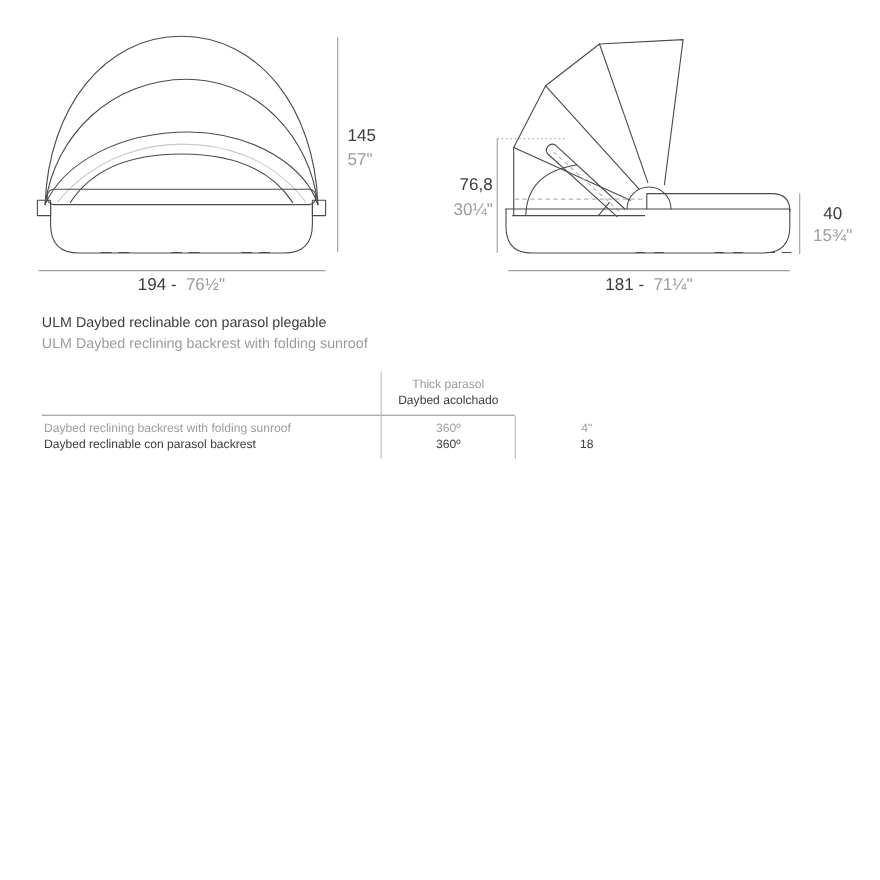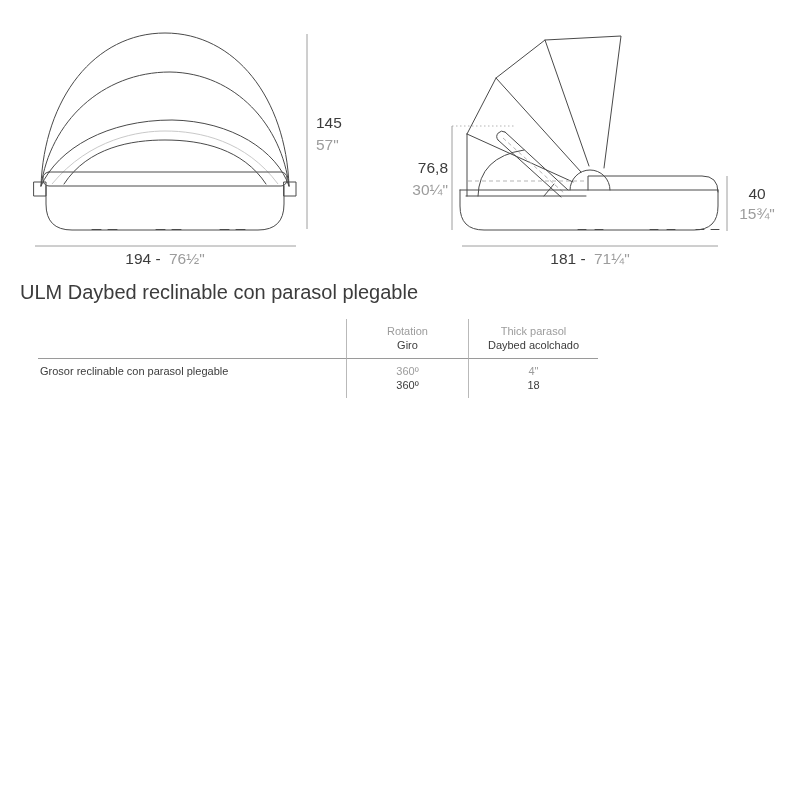--- a/index.html
+++ b/index.html
@@ -12,21 +12,21 @@
   }
   svg{display:block;}
   svg .ln{fill:none;stroke:#4a4a4a;stroke-width:1;stroke-linecap:round;stroke-linejoin:round;}
   svg .ln-lt{fill:none;stroke:#c9c9c9;stroke-width:1;}
   svg .dash{fill:none;stroke:#b5b5b5;stroke-width:1;stroke-dasharray:4 3;}
   svg .dot{fill:none;stroke:#b5b5b5;stroke-width:1;stroke-dasharray:1.5 2.5;}
   svg .dim{fill:none;stroke:#9e9e9e;stroke-width:1;}
   svg text{font-family:"Liberation Sans", sans-serif;font-size:15.5px;}
   .dark{fill:#3c3c3c;color:#3c3c3c;}
   .light{fill:#9c9c9c;color:#9c9c9c;}
-  .title-block{margin:3px 0 0 20px;font-size:20px;line-height:19px;}
+  .title-block{margin:3px 0 0 38px;font-size:13px;line-height:19px;}
   .spec-table{margin:17px 0 0 38px;width:560px;font-size:11px;}
   .grid{display:grid;grid-template-columns:308px 122px 130px;}
   .cell{padding:5px 0 6px 0;line-height:14px;}
   .cell.c1{text-align:left;padding-left:2px;}
   .cell.c2,.cell.c3{text-align:center;border-left:1px solid #b9b9b9;}
   .hdr .cell{border-bottom:1px solid #9a9a9a;}
   .t-en{color:#9c9c9c;}
   .t-es{color:#3c3c3c;}
 </style>
 </head>
@@ -101,37 +101,35 @@
       <line class="dim" x1="462" y1="246" x2="718" y2="246"></line>
       <text x="590" y="264" text-anchor="middle">
         <tspan class="dark">181 -</tspan>
         <tspan class="light" dx="4">71¼"</tspan>
       </text>
     </g>
   </svg>
 
   <div class="title-block">
     <div class="dark">ULM Daybed reclinable con parasol plegable</div>
+    <div class="light">ULM Daybed reclining backrest with folding sunroof</div>
   </div>
 
   <div class="spec-table">
     <div class="grid hdr">
       <div class="cell c1"></div>
-      <div class="cell c2">
-        <div class="t-en">Rotation</div>
-        <div class="t-es">Giro</div>
-      </div>
       <div class="cell c3">
         <div class="t-en">Thick parasol</div>
         <div class="t-es">Daybed acolchado</div>
       </div>
     </div>
     <div class="grid">
       <div class="cell c1">
-        <div class="t-es">Grosor reclinable con parasol plegable</div>
+        <div class="t-en">Daybed reclining backrest with folding sunroof</div>
+        <div class="t-es">Daybed reclinable con parasol backrest</div>
       </div>
       <div class="cell c2">
         <div class="t-en">360º</div>
         <div class="t-es">360º</div>
       </div>
       <div class="cell c3">
         <div class="t-en">4"</div>
         <div class="t-es">18</div>
       </div>
     </div>

